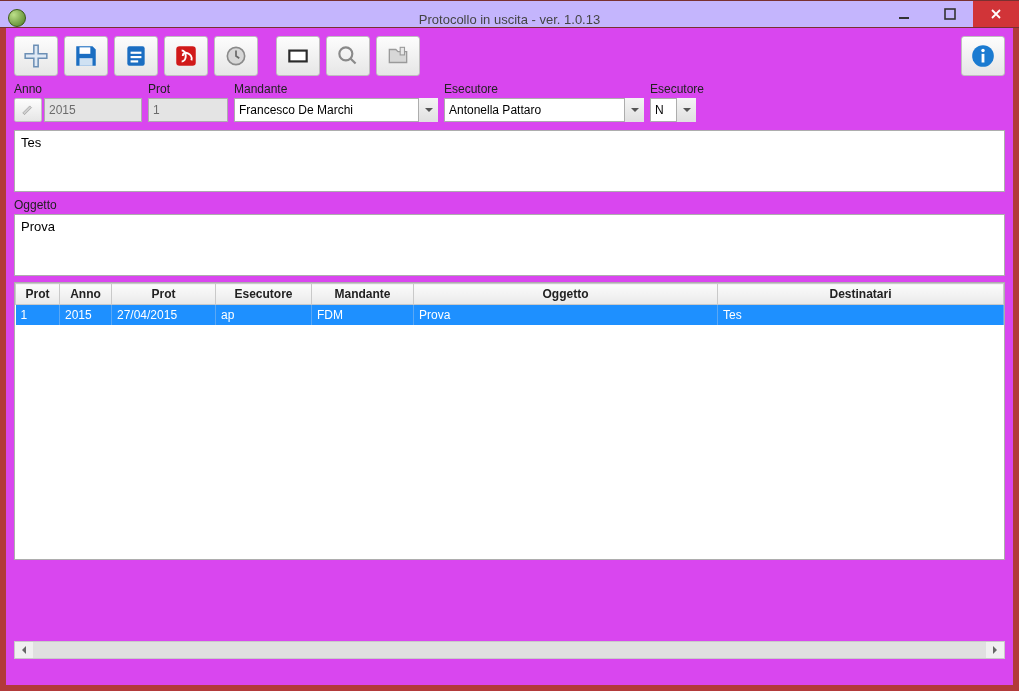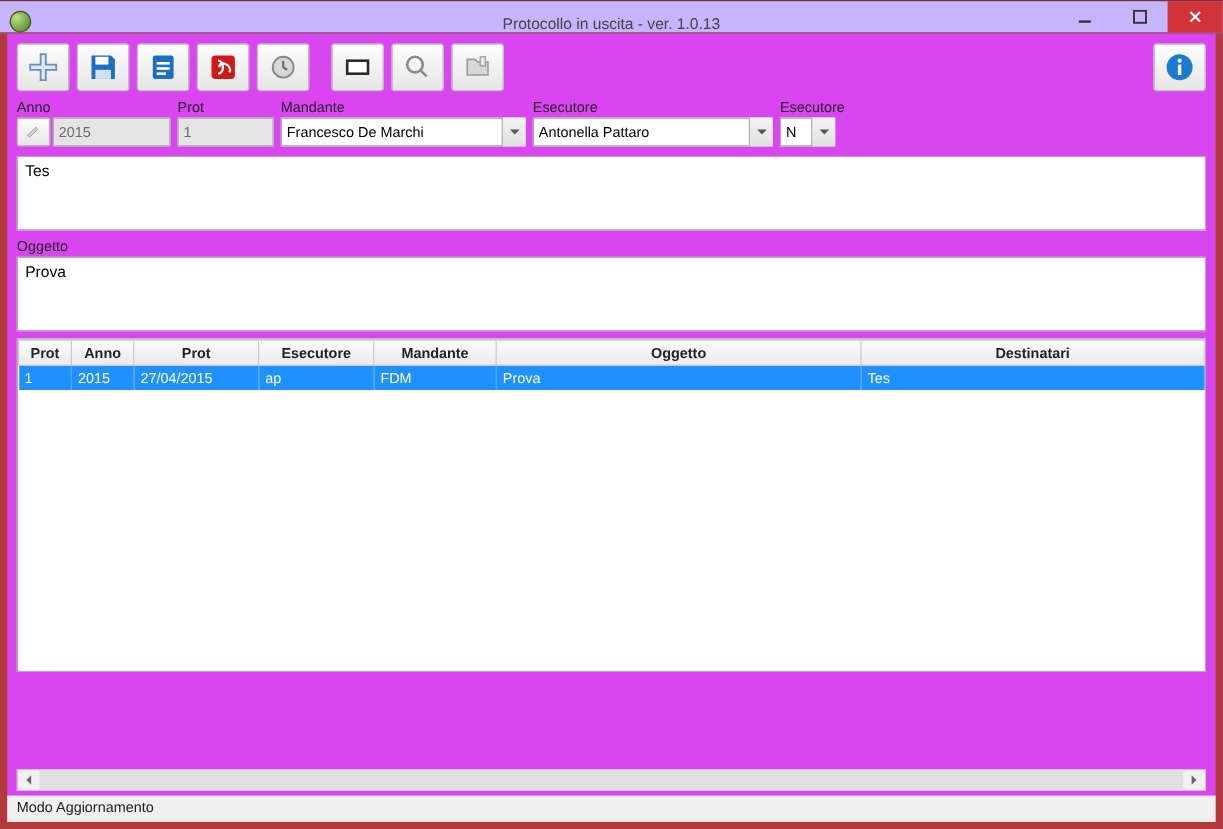--- a/index.html
+++ b/index.html
@@ -254,16 +254,13 @@
         </svg>
       </div>
     <div class="track"></div>
     <div class="sbtn">
         <svg width="8" height="8" viewBox="0 0 8 8">
           <path d="M2 0l4 4-4 4z" fill="#666"></path>
         </svg>
       </div>
   </div>
 
-  <div class="status-bar">
-    <span>Modo Aggiornamento</span>
-  </div>
 </div>
 
 </body></html>

